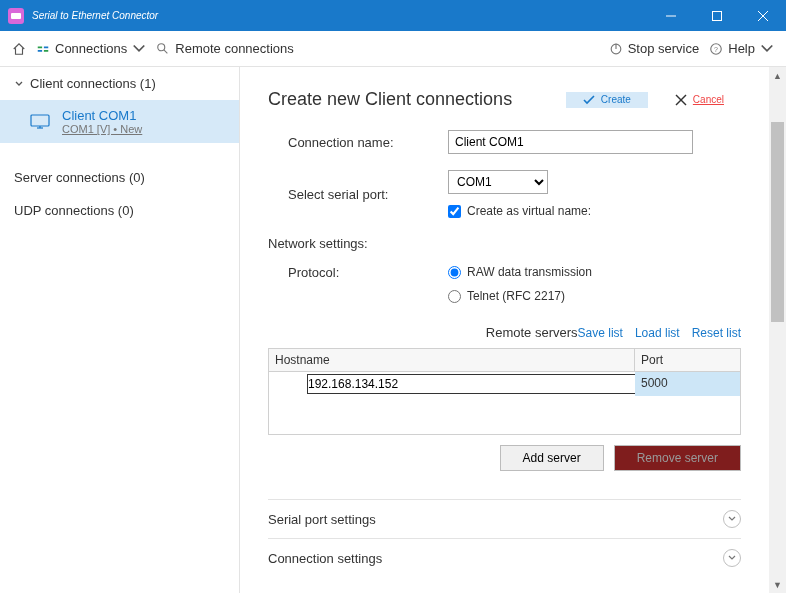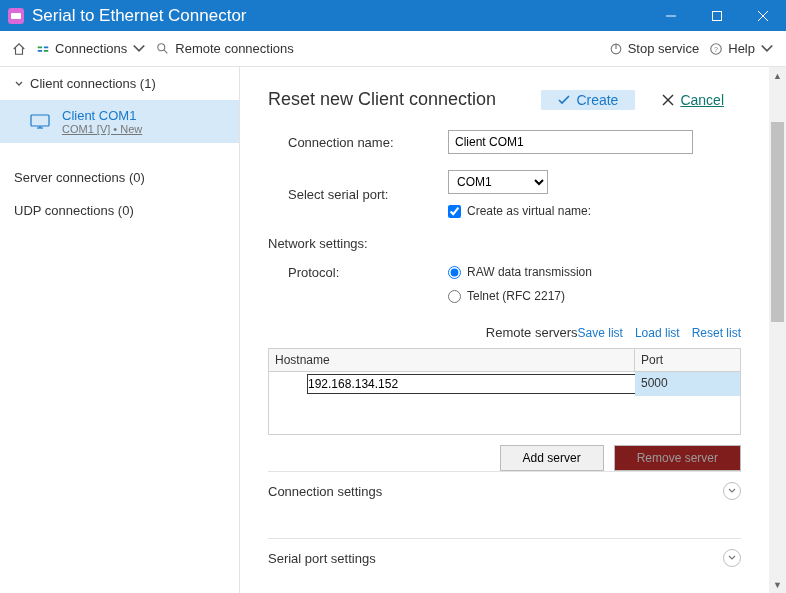--- a/index.html
+++ b/index.html
@@ -2,21 +2,21 @@
 <html><head>
 <meta charset="utf-8">
 <style>
 * { box-sizing: border-box; margin: 0; padding: 0; font-family: "Segoe UI", Arial, sans-serif; }
 body { width: 786px; height: 593px; overflow: hidden; background: #fff; font-size: 12px; color: #333; }
 
 
 .titlebar { height: 31px; background: #1979ca; color: #fff; display: flex; align-items: center; padding: 0 0 0 8px; }
 .titlebar .app-icon { width: 16px; height: 16px; background: #d968d9; border-radius: 3px; display: flex; align-items: center; justify-content: center; margin-right: 8px; }
 .titlebar .app-icon svg { width: 12px; height: 12px; }
-.titlebar .title { flex: 1; font-size: 17px; }
+.titlebar .title { flex: 1; font-size: 10px; font-style: italic; }
 .titlebar .win-btn { width: 46px; height: 31px; display: flex; align-items: center; justify-content: center; cursor: pointer; }
 .titlebar .win-btn svg { width: 10px; height: 10px; stroke: #fff; fill: none; stroke-width: 1; }
 
 
 .toolbar { height: 36px; border-bottom: 1px solid #e3e3e3; display: flex; align-items: center; padding: 0 12px; gap: 10px; color: #333; }
 .toolbar .tb-item { display: flex; align-items: center; gap: 5px; cursor: pointer; }
 .toolbar .spacer { flex: 1; }
 .toolbar svg { width: 14px; height: 14px; }
 .tb-label { font-size: 13px; }
 
@@ -38,23 +38,23 @@
 .content { flex:1; overflow-y: auto; padding: 22px 28px 0 28px; }
 .scrollbar-fake { width: 17px; background: #f1f1f1; position: relative; }
 .scrollbar-fake .thumb { position: absolute; left: 2px; right: 2px; top: 55px; height: 200px; background: #c1c1c1; border-radius: 0; }
 .scrollbar-fake .arrow { position:absolute; left:0; right:0; height:17px; display:flex; align-items:center; justify-content:center; color:#666; font-size:9px;}
 .scrollbar-fake .arrow.up { top:0; }
 .scrollbar-fake .arrow.down { bottom:0; }
 
 .header-row { display: flex; align-items: center; justify-content: space-between; margin-bottom: 20px; }
 .page-title { font-size: 18px; font-weight: 400; color: #333; }
 .header-actions { display: flex; gap: 10px; }
-.btn { display: flex; align-items: center; gap: 6px; padding: 1px 16px; font-size: 14px; cursor: pointer; border: 1px solid transparent; }
+.btn { display: flex; align-items: center; gap: 6px; padding: 1px 16px; font-size: 10px; cursor: pointer; border: 1px solid transparent; }
 .btn.create { background: #d6e9f8; color: #1979ca; }
-.btn.cancel { background: #fff; color: #0f766e; text-decoration: underline; }
+.btn.cancel { background: #fff; color: #ef4444; text-decoration: underline; }
 .btn svg { width: 12px; height: 12px; }
 
 .form-row { display: flex; align-items: center; margin-bottom: 16px; padding-left: 20px; }
 .form-label { width: 160px; font-size: 13px; color: #333; }
 .form-field { flex: 1; }
 .text-input { width: 245px; padding: 4px 6px; font-size: 12px; border: 1px solid #a9a9a9; }
 .select { width: 100px; padding: 3px 4px; font-size: 12px; border: 1px solid #a9a9a9; background:#fff; }
 .checkbox-row { display: flex; align-items: center; gap: 6px; font-size: 12px; }
 .checkbox-row input { width:13px; height:13px; }
 
@@ -186,21 +186,21 @@
       <span>Server connections (0)</span>
     </div>
     <div class="group">
       <span>UDP connections (0)</span>
     </div>
   </div>
 
   <div class="content-wrap">
   <div class="content">
     <div class="header-row">
-      <div class="page-title">Reset new Client connection</div>
+      <div class="page-title">Create new Client connections</div>
       <div class="header-actions">
         <div class="btn create">
           <svg viewBox="0 0 12 12">
                 <path d="M1 6 L4 9 L11 2" fill="none" stroke="#1979ca" stroke-width="1.6"></path>
               </svg>
           <span>Create</span>
         </div>
         <div class="btn cancel">
           <svg viewBox="0 0 12 12">
                 <line x1="1" y1="1" x2="11" y2="11" stroke="#333" stroke-width="1.4"></line>
@@ -268,36 +268,36 @@
         <div class="td port">5000</div>
       </div>
       <div class="table-empty"></div>
     </div>
 
     <div class="table-actions">
       <button class="tbl-btn">Add server</button>
       <button class="tbl-btn disabled">Remove server</button>
     </div>
 
+    <div class="collapsible">
+      <span>Serial port settings</span>
+      <div class="circ">
+        <svg viewBox="0 0 8 8">
+              <path d="M1 2 L4 5 L7 2" fill="none" stroke="#777" stroke-width="1.2"></path>
+            </svg>
+      </div>
+    </div>
     <div class="collapsible last">
       <span>Connection settings</span>
       <div class="circ">
         <svg viewBox="0 0 8 8">
               <path d="M1 2 L4 5 L7 2" fill="none" stroke="#777" stroke-width="1.2"></path>
             </svg>
       </div>
     </div>
-    <div class="collapsible">
-      <span>Serial port settings</span>
-      <div class="circ">
-        <svg viewBox="0 0 8 8">
-              <path d="M1 2 L4 5 L7 2" fill="none" stroke="#777" stroke-width="1.2"></path>
-            </svg>
-      </div>
-    </div>
 
   </div>
   <div class="scrollbar-fake">
     <div class="arrow up">▲</div>
     <div class="thumb"></div>
     <div class="arrow down">▼</div>
   </div>
   </div>
 </div>
 

